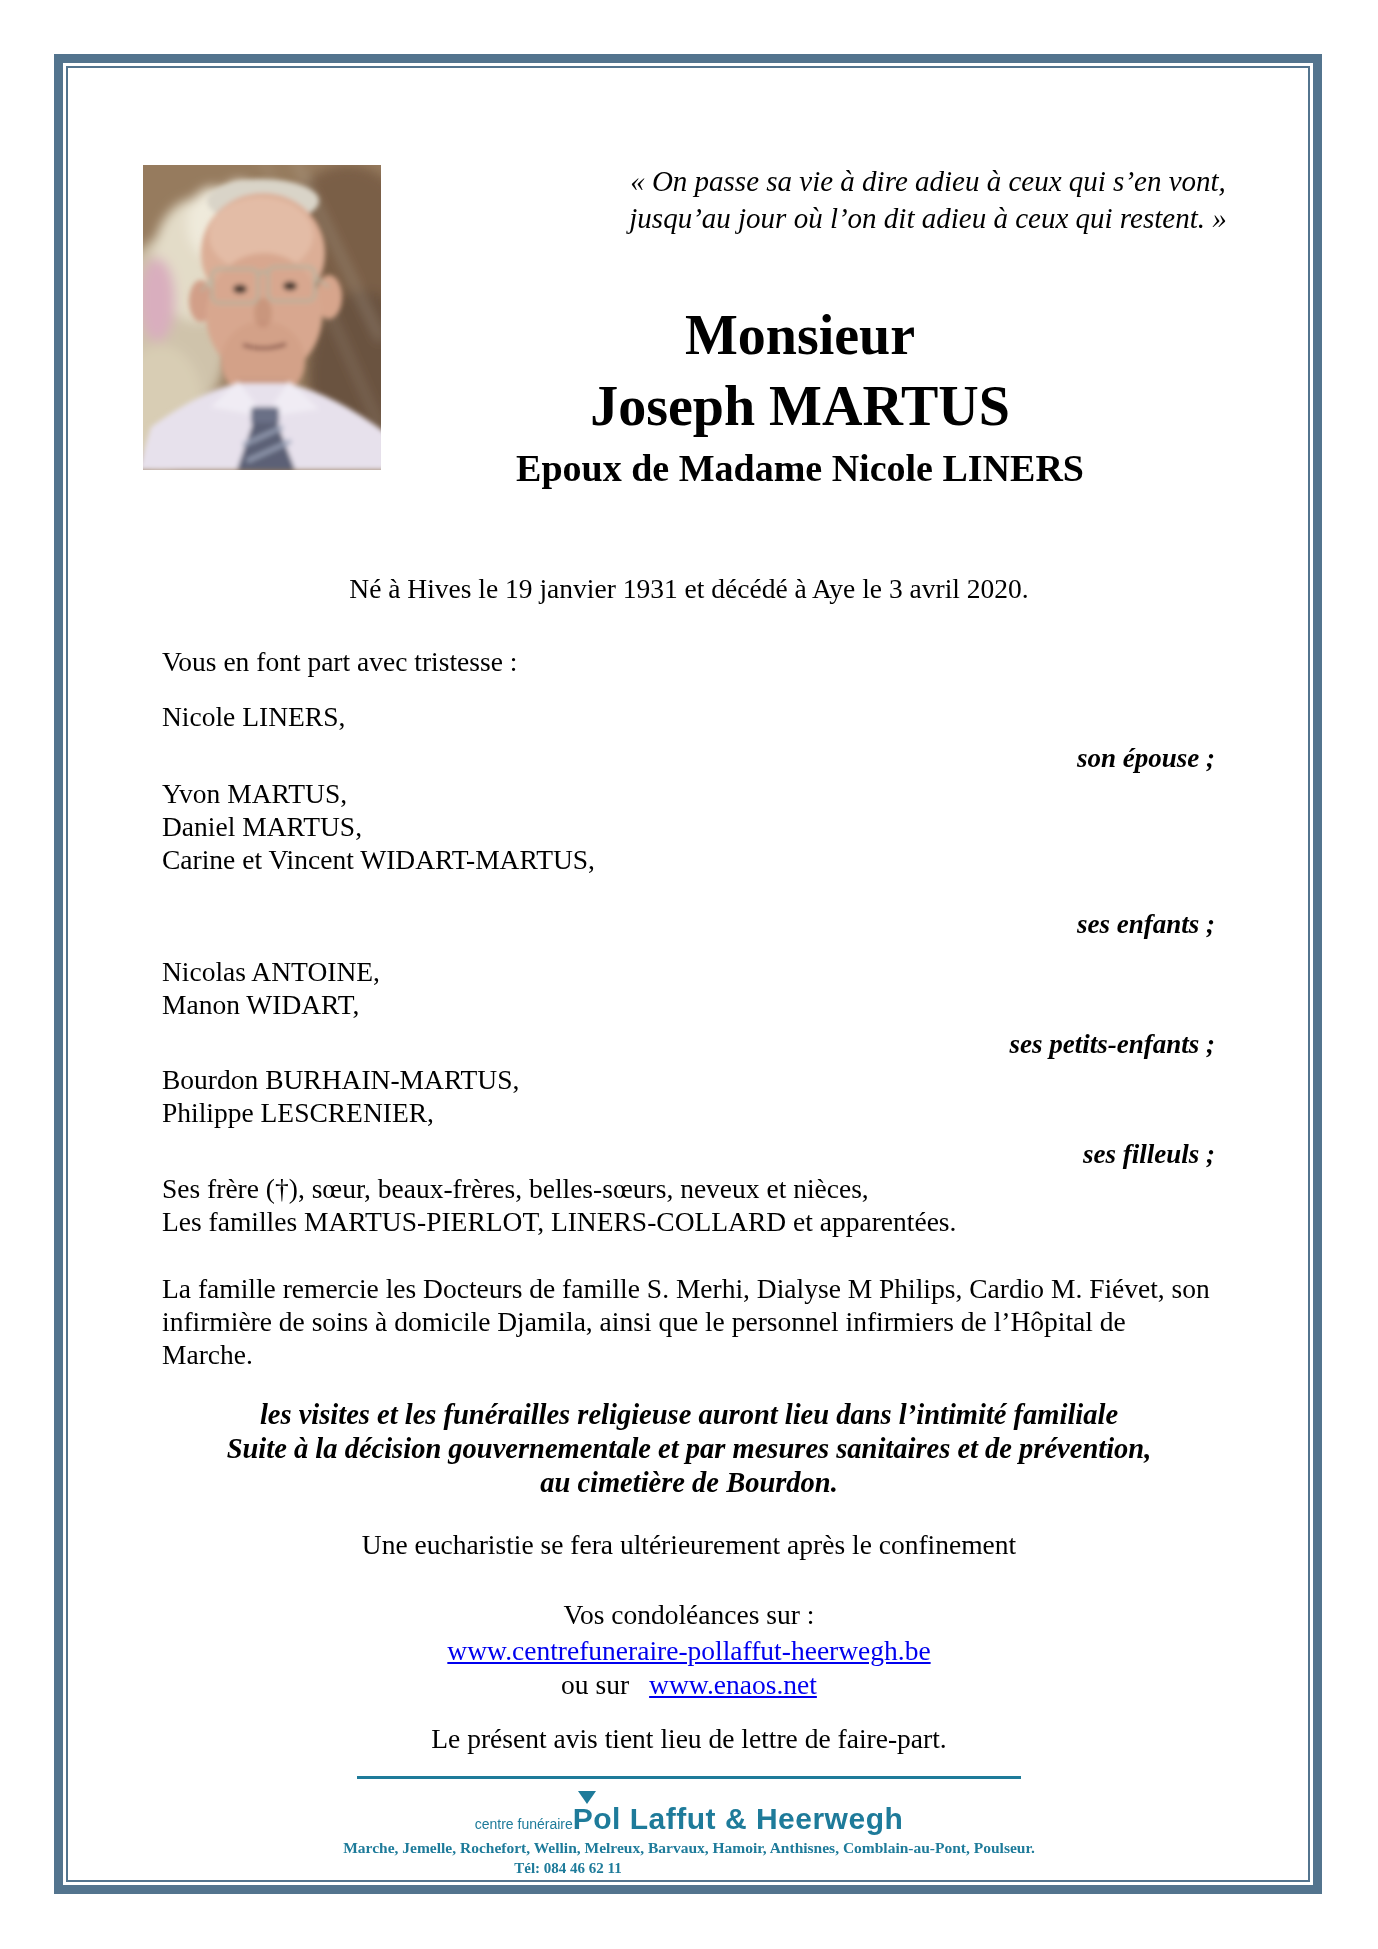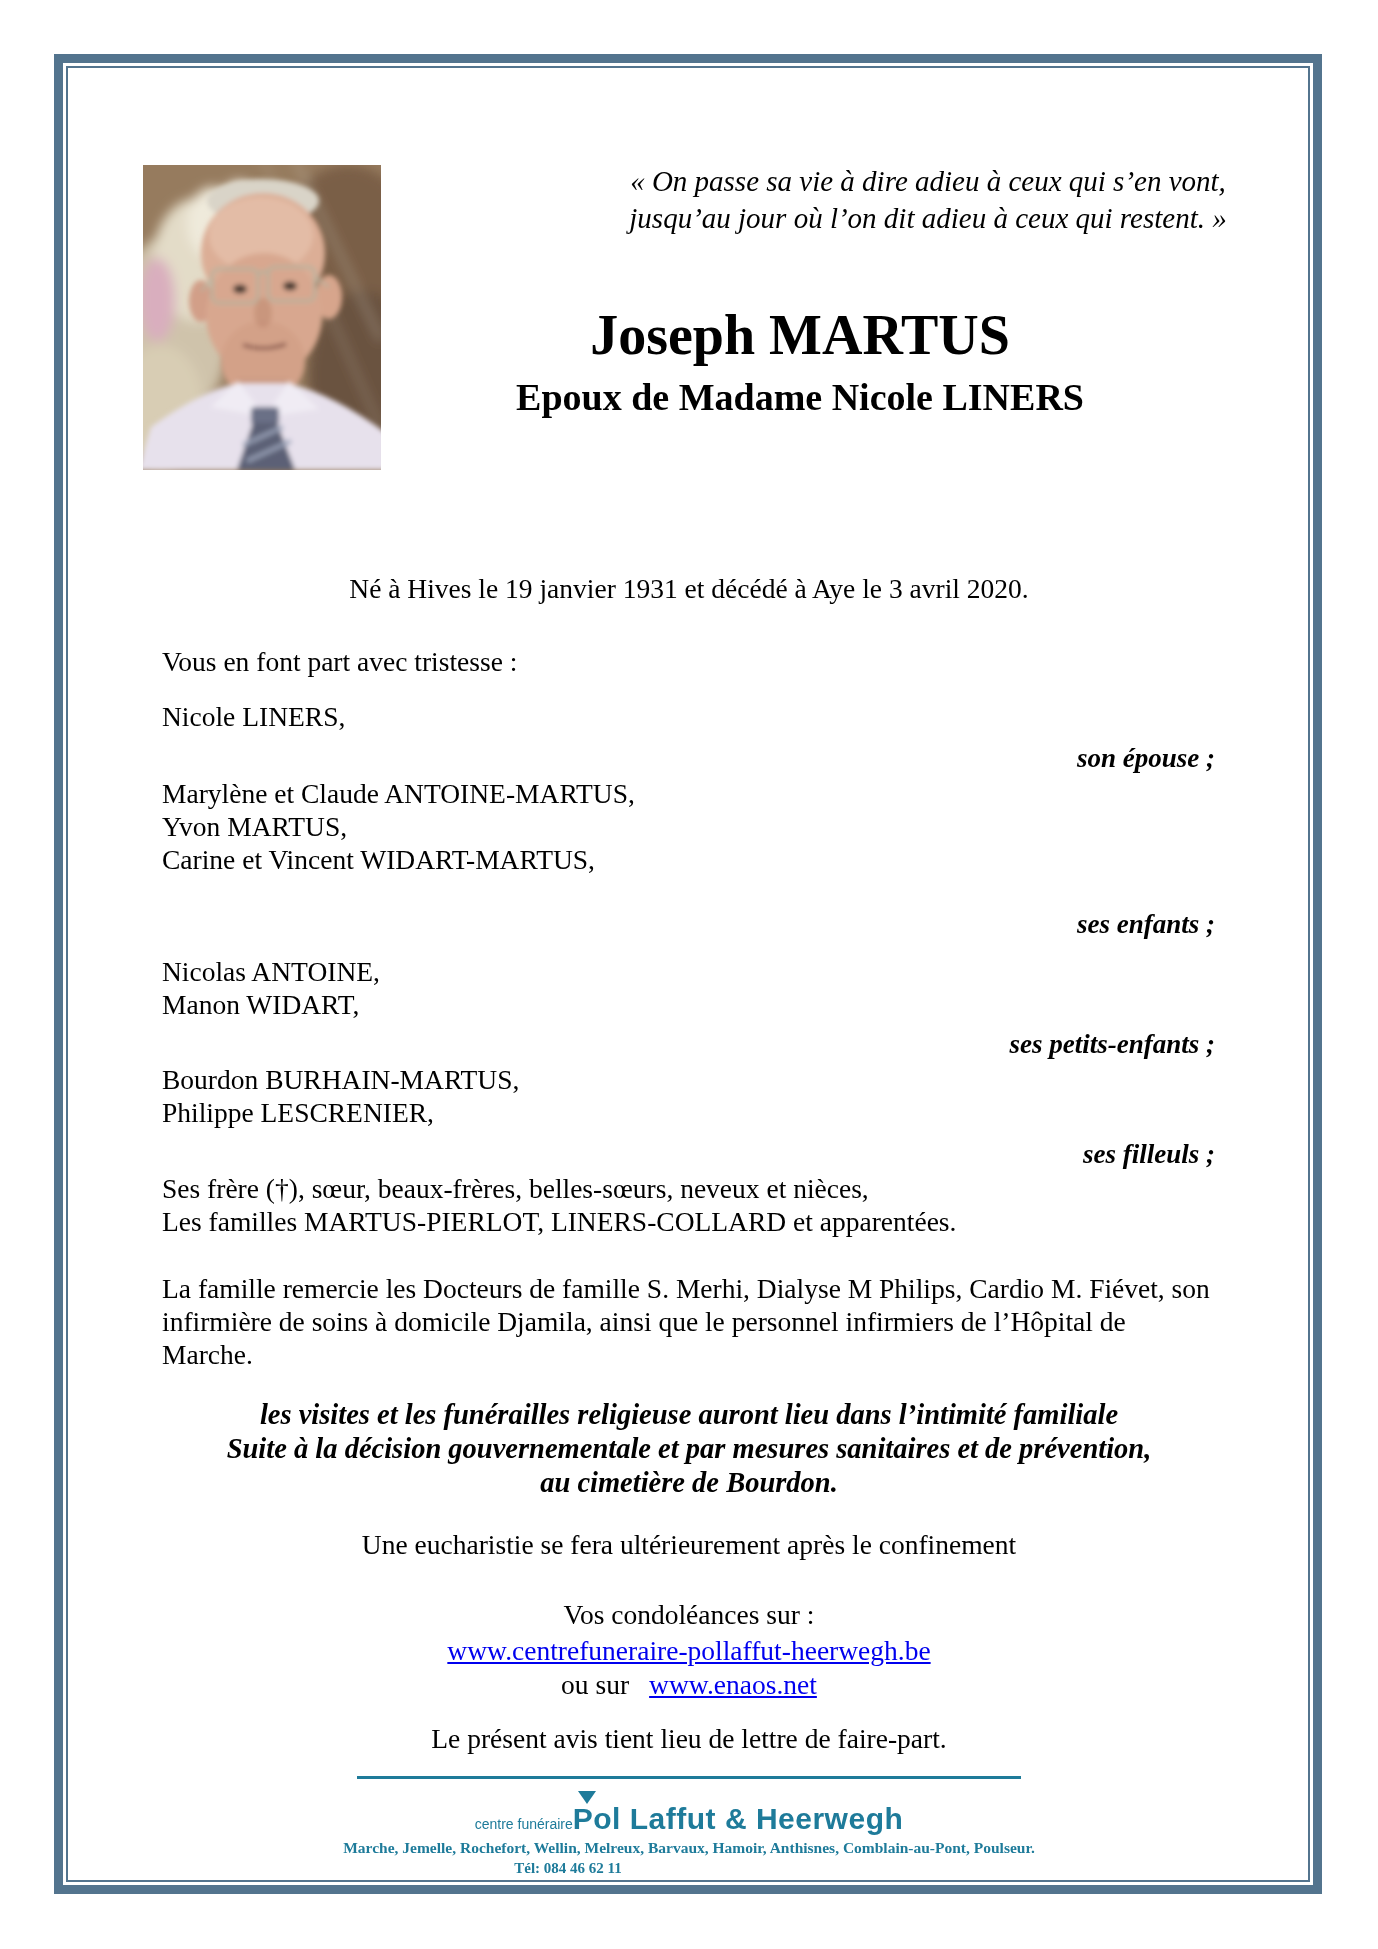--- a/index.html
+++ b/index.html
@@ -133,36 +133,37 @@
     </g>
   </g>
 </svg>
 
 <div class="quote">
   <div>« On passe sa vie à dire adieu à ceux qui s’en vont,</div>
   <div>jusqu’au jour où l’on dit adieu à ceux qui restent. »</div>
 </div>
 
 <div class="title-block">
+  <div class="title-main">Monsieur</div>
   <div class="title-main">Joseph MARTUS</div>
   <div class="title-sub">Epoux de Madame Nicole LINERS</div>
 </div>
 
 <div class="centerline" style="top:572px">Né à Hives le 19 janvier 1931 et décédé à Aye le 3 avril 2020.</div>
 
 <div class="leftline" style="top:645px">Vous en font part avec tristesse :</div>
 
 <div class="namegroup" style="top:700px">
   <div>Nicole LINERS,</div>
 </div>
 <div class="relation" style="top:742px">son épouse ;</div>
 
 <div class="namegroup" style="top:777px">
-  <div>Marylène et Claude ANTOINE-MARTUS,</div>
   <div>Yvon MARTUS,</div>
+  <div>Daniel MARTUS,</div>
   <div>Carine et Vincent WIDART-MARTUS,</div>
 </div>
 <div class="relation" style="top:908px">ses enfants ;</div>
 
 <div class="namegroup" style="top:955px">
   <div>Nicolas ANTOINE,</div>
   <div>Manon WIDART,</div>
 </div>
 <div class="relation" style="top:1028px">ses petits-enfants ;</div>
 

